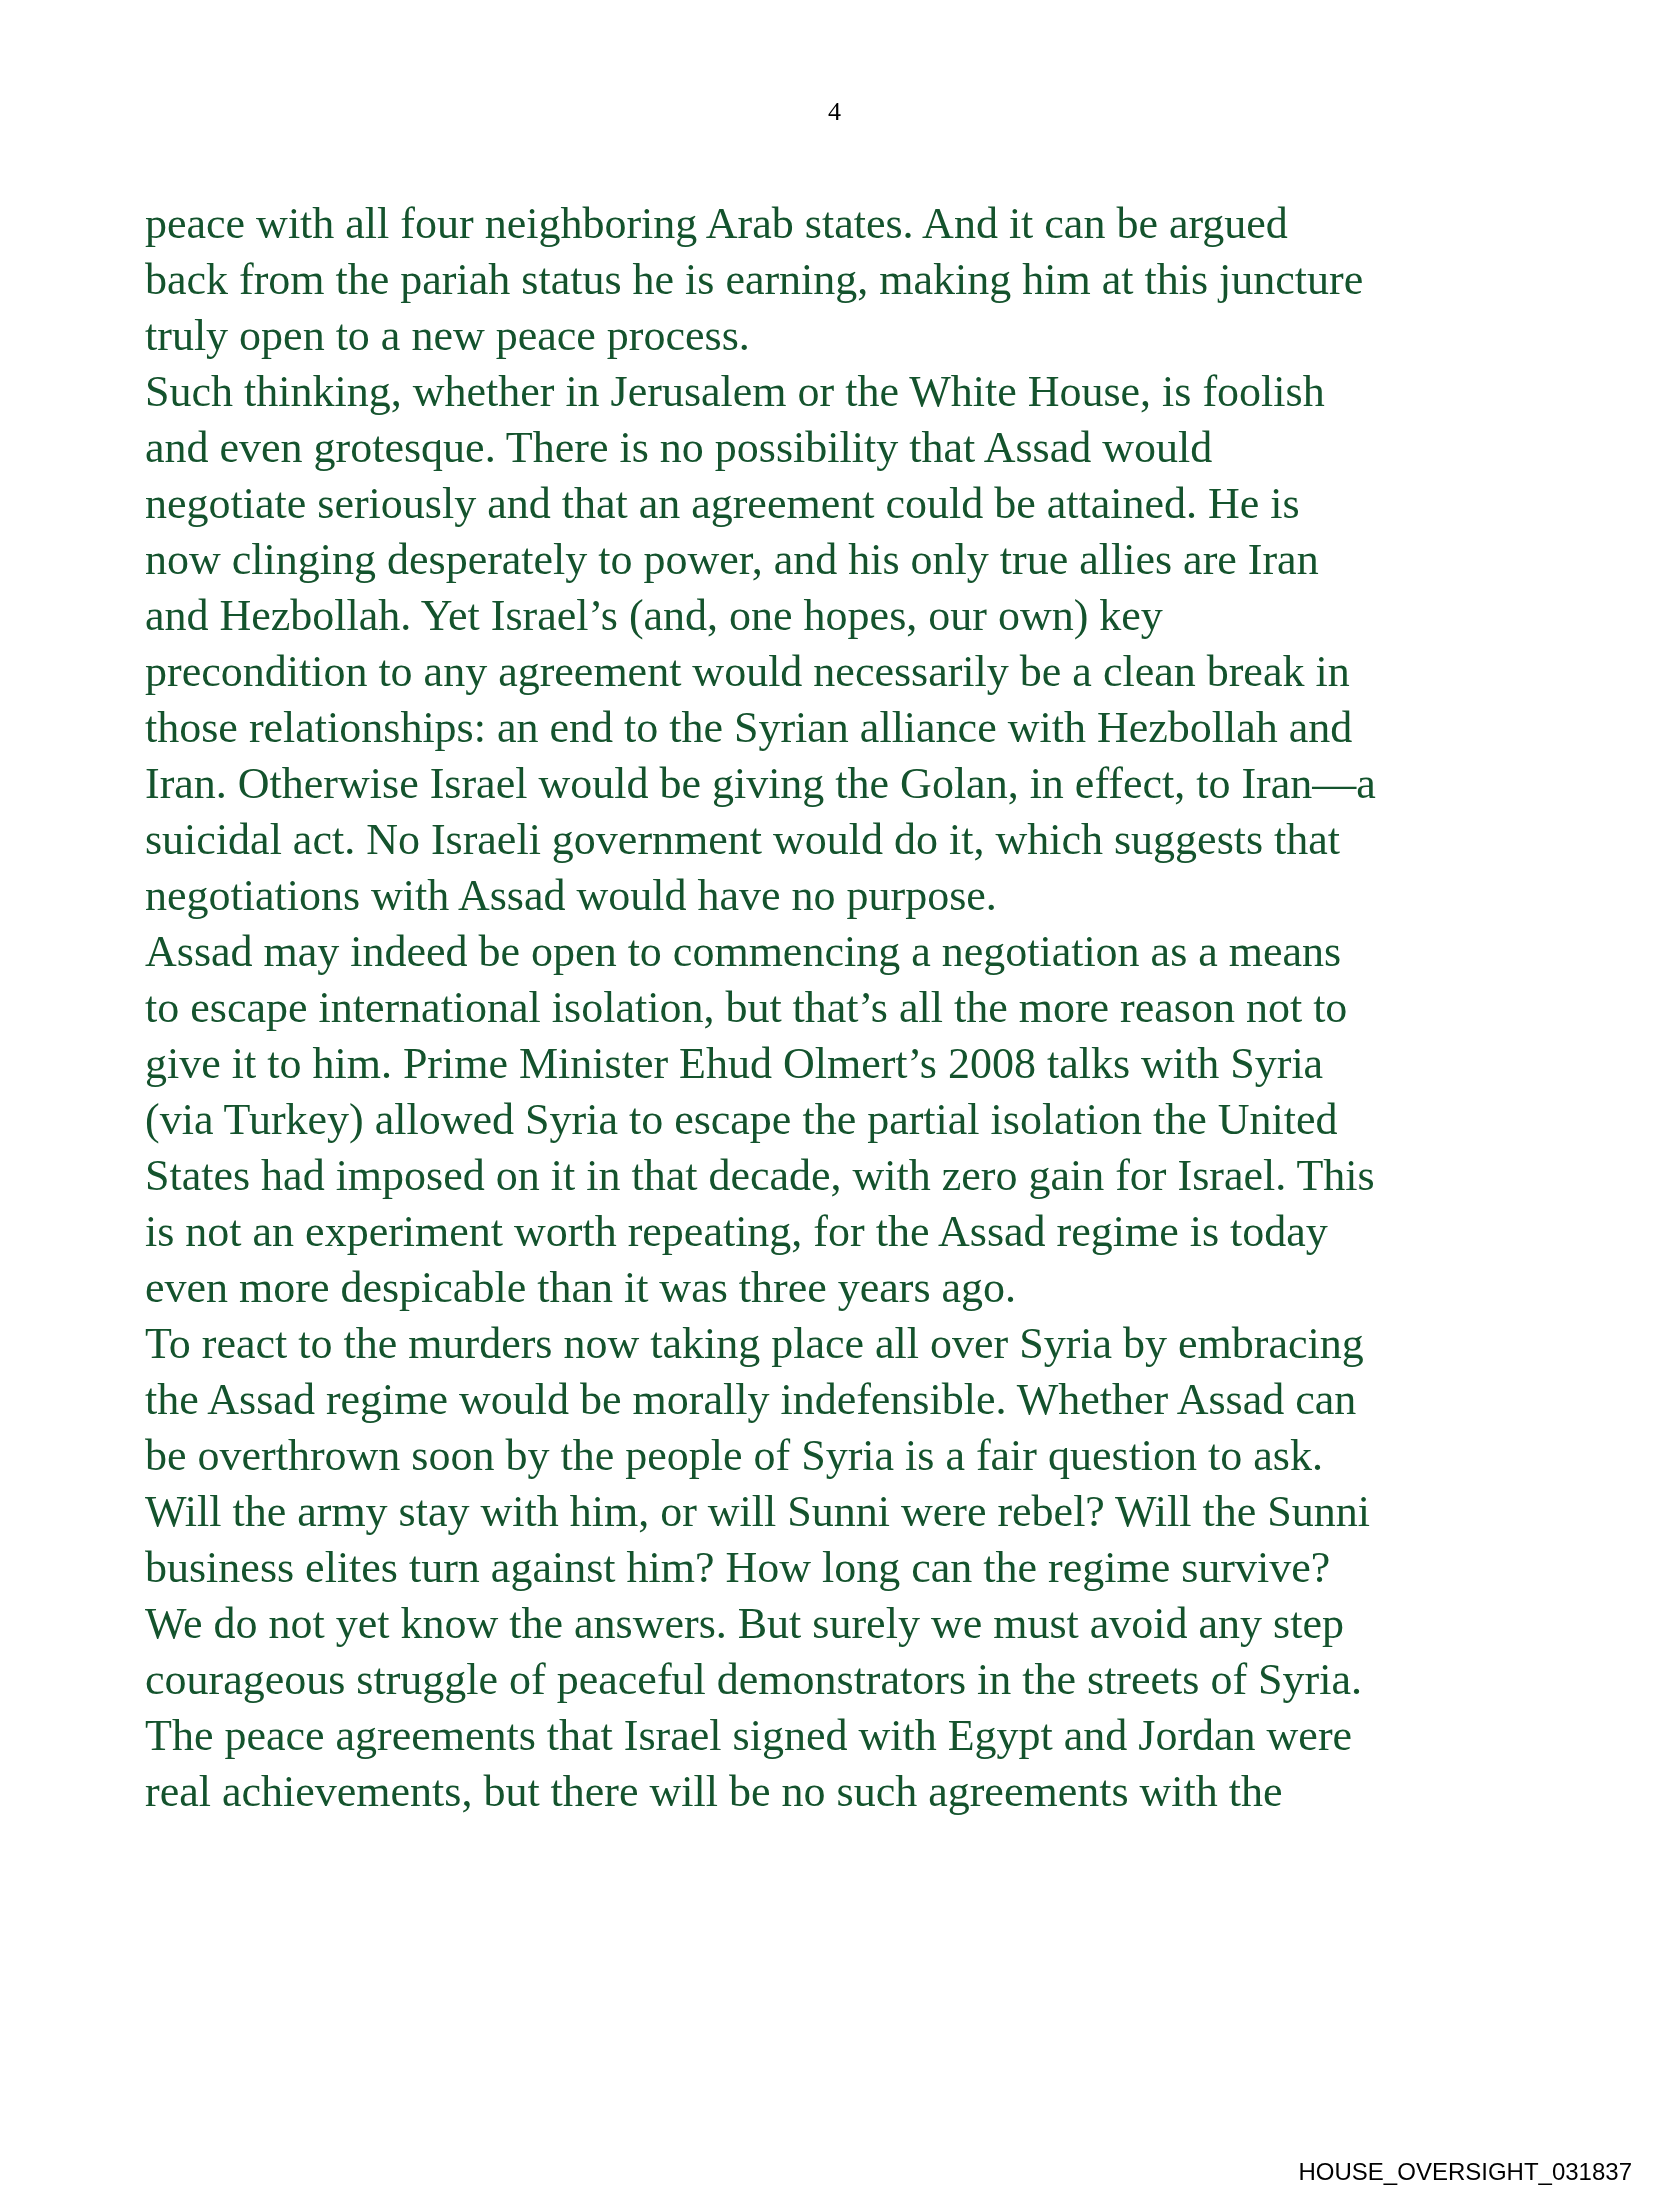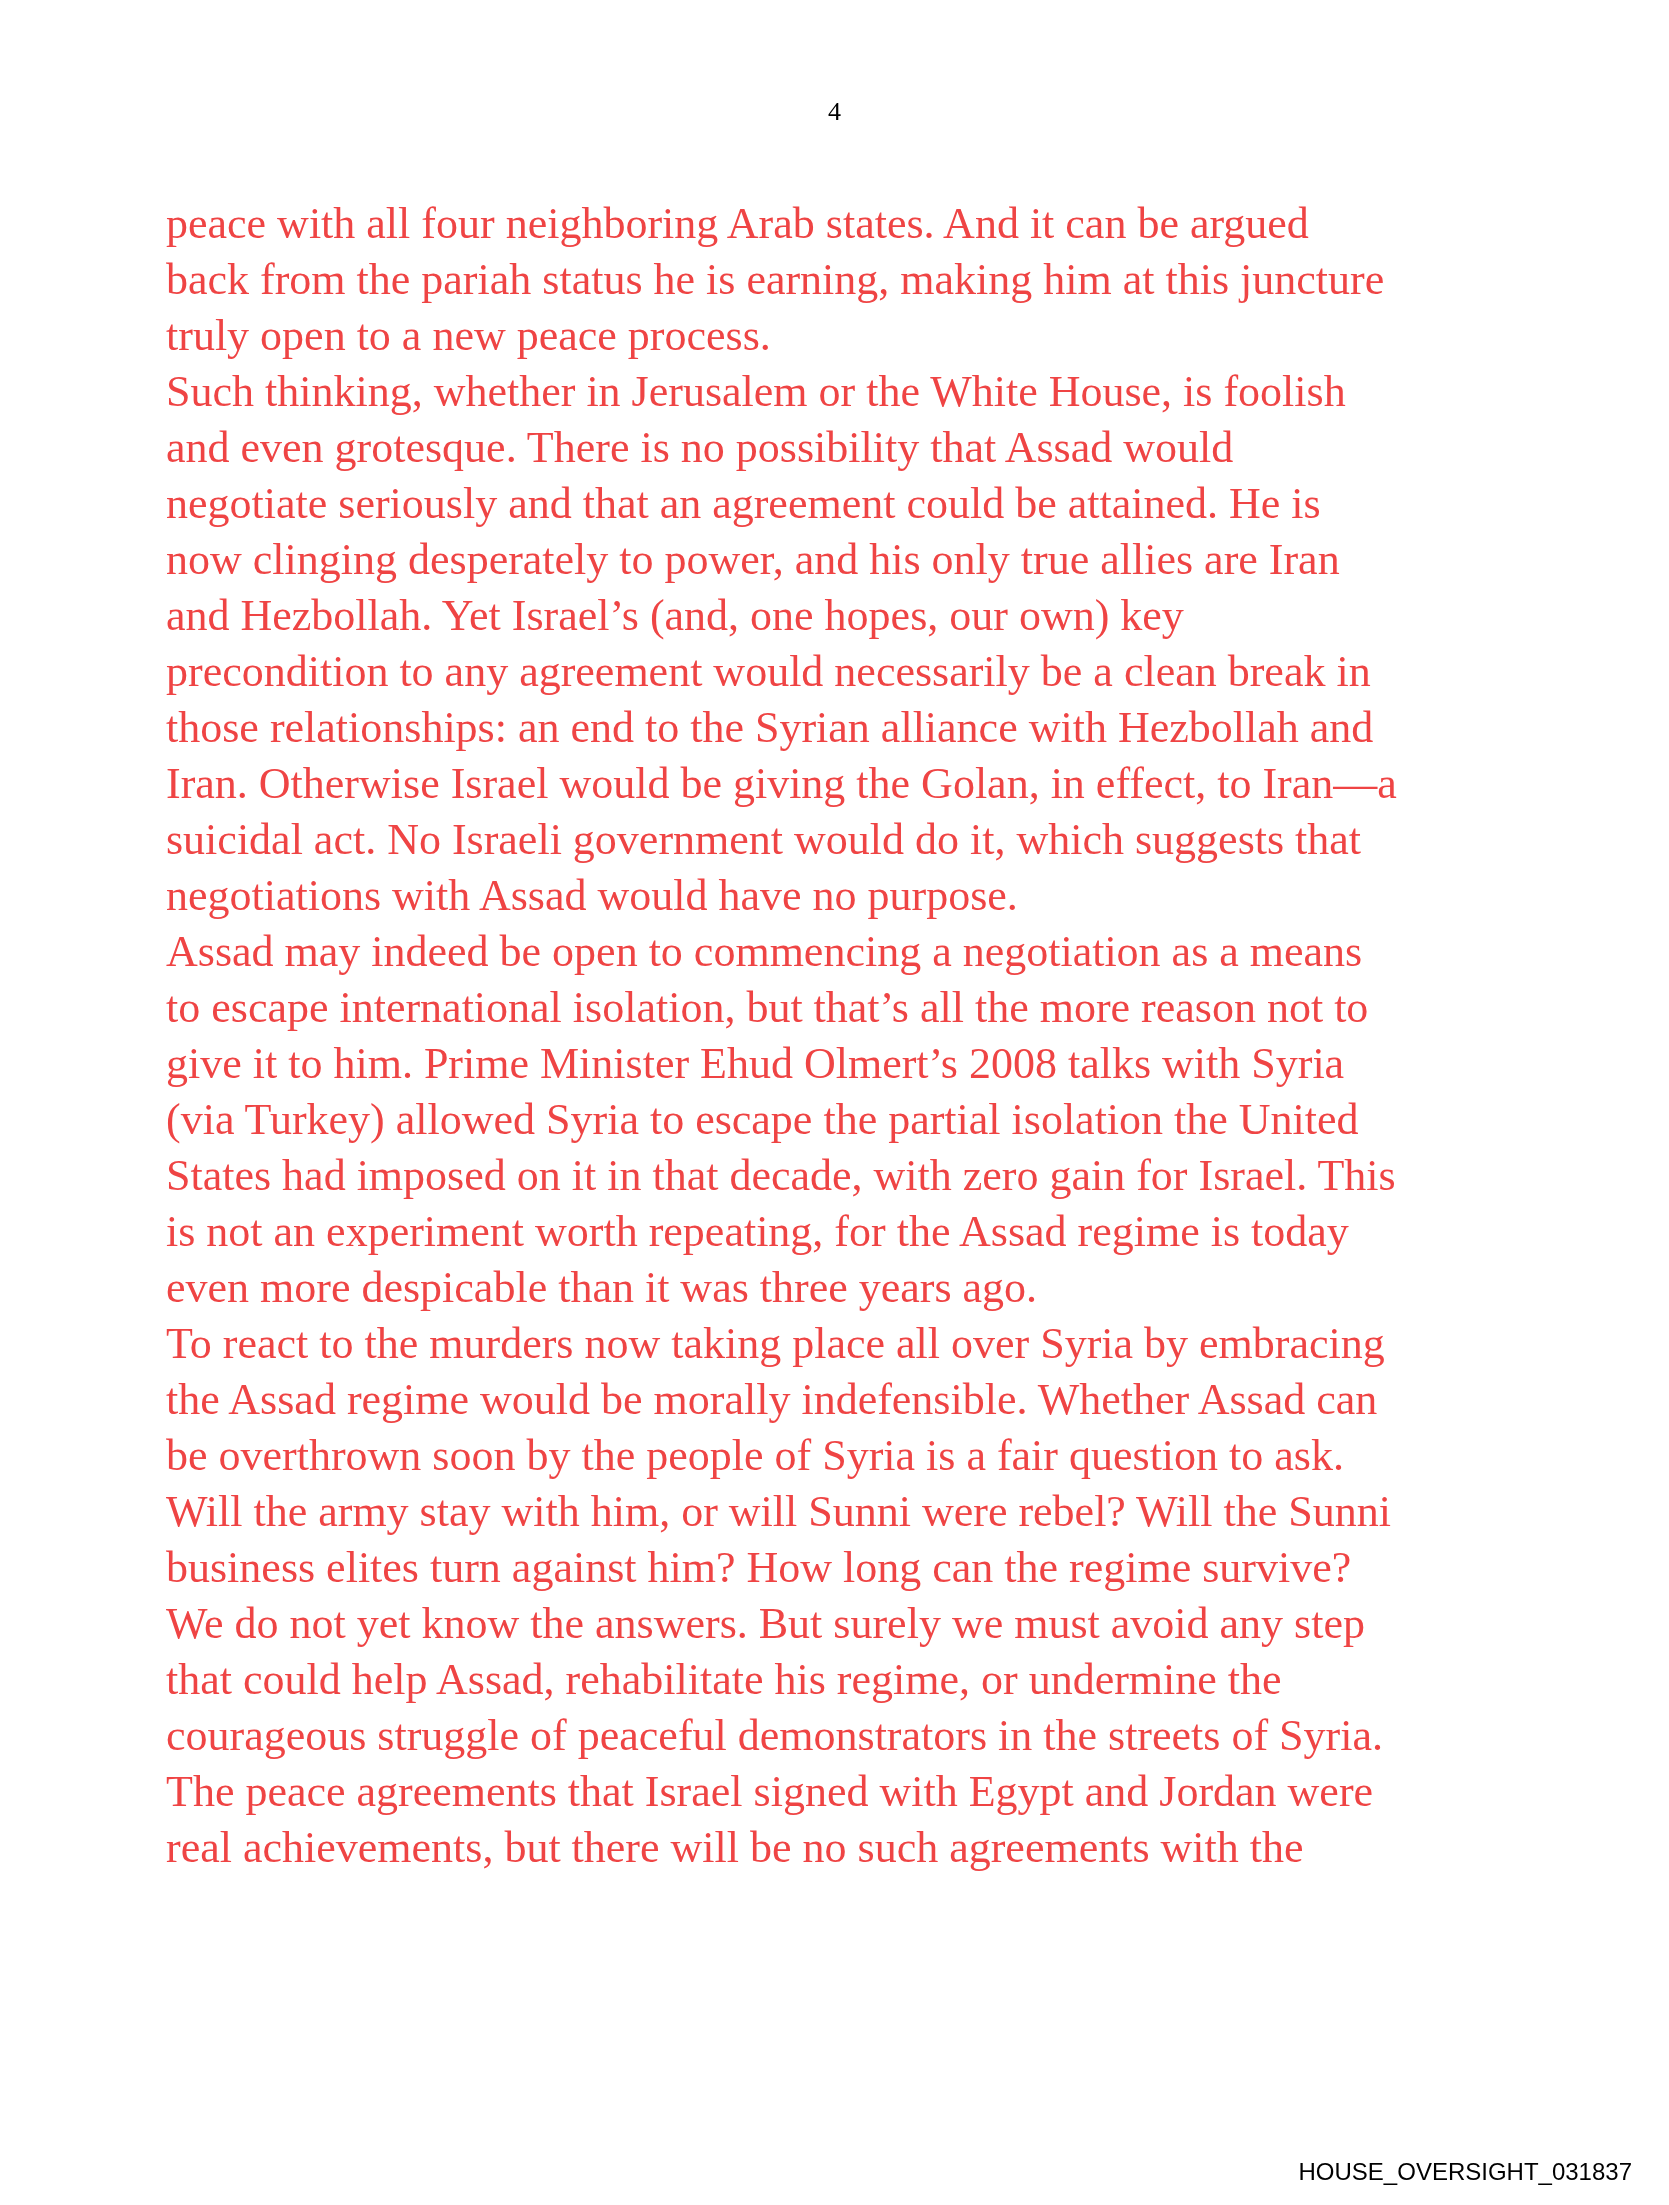--- a/index.html
+++ b/index.html
@@ -5,21 +5,21 @@
     html, body { margin: 0; padding: 0; background: #ffffff; }
     body { width: 1669px; height: 2205px; position: relative; overflow: hidden; }
     .page-number {
       position: absolute; left: 0; width: 1669px; top: 99px;
       text-align: center; font-family: "Liberation Serif", serif;
       font-size: 26px; color: #000; line-height: 1;
     }
     .body-text {
       position: absolute; left: 145px; top: 196px; width: 1427px;
       font-family: "Liberation Serif", serif; font-size: 44px;
-      line-height: 56px; color: #ef4444; margin-left: 21px;
+      line-height: 56px; color: #14532d;
     }
     .line { display: block; white-space: nowrap; }
     .footer-id {
       position: absolute; right: 37px; top: 2160px;
       font-family: "Liberation Sans", sans-serif; font-size: 24px;
       color: #000; line-height: 1;
     }
   </style>
 </head>
 <body>
@@ -46,20 +46,19 @@
   <span class="line">(via Turkey) allowed Syria to escape the partial isolation the United</span>
   <span class="line">States had imposed on it in that decade, with zero gain for Israel. This</span>
   <span class="line">is not an experiment worth repeating, for the Assad regime is today</span>
   <span class="line">even more despicable than it was three years ago.</span>
   <span class="line">To react to the murders now taking place all over Syria by embracing</span>
   <span class="line">the Assad regime would be morally indefensible. Whether Assad can</span>
   <span class="line">be overthrown soon by the people of Syria is a fair question to ask.</span>
   <span class="line">Will the army stay with him, or will Sunni were rebel? Will the Sunni</span>
   <span class="line">business elites turn against him? How long can the regime survive?</span>
   <span class="line">We do not yet know the answers. But surely we must avoid any step</span>
-  <span class="line">that could help Assad, rehabilitate his regime, or undermine the</span>
   <span class="line">courageous struggle of peaceful demonstrators in the streets of Syria.</span>
   <span class="line">The peace agreements that Israel signed with Egypt and Jordan were</span>
   <span class="line">real achievements, but there will be no such agreements with the</span>
 </div>
 
 <div class="footer-id">HOUSE_OVERSIGHT_031837</div>
 
 
 </body></html>

